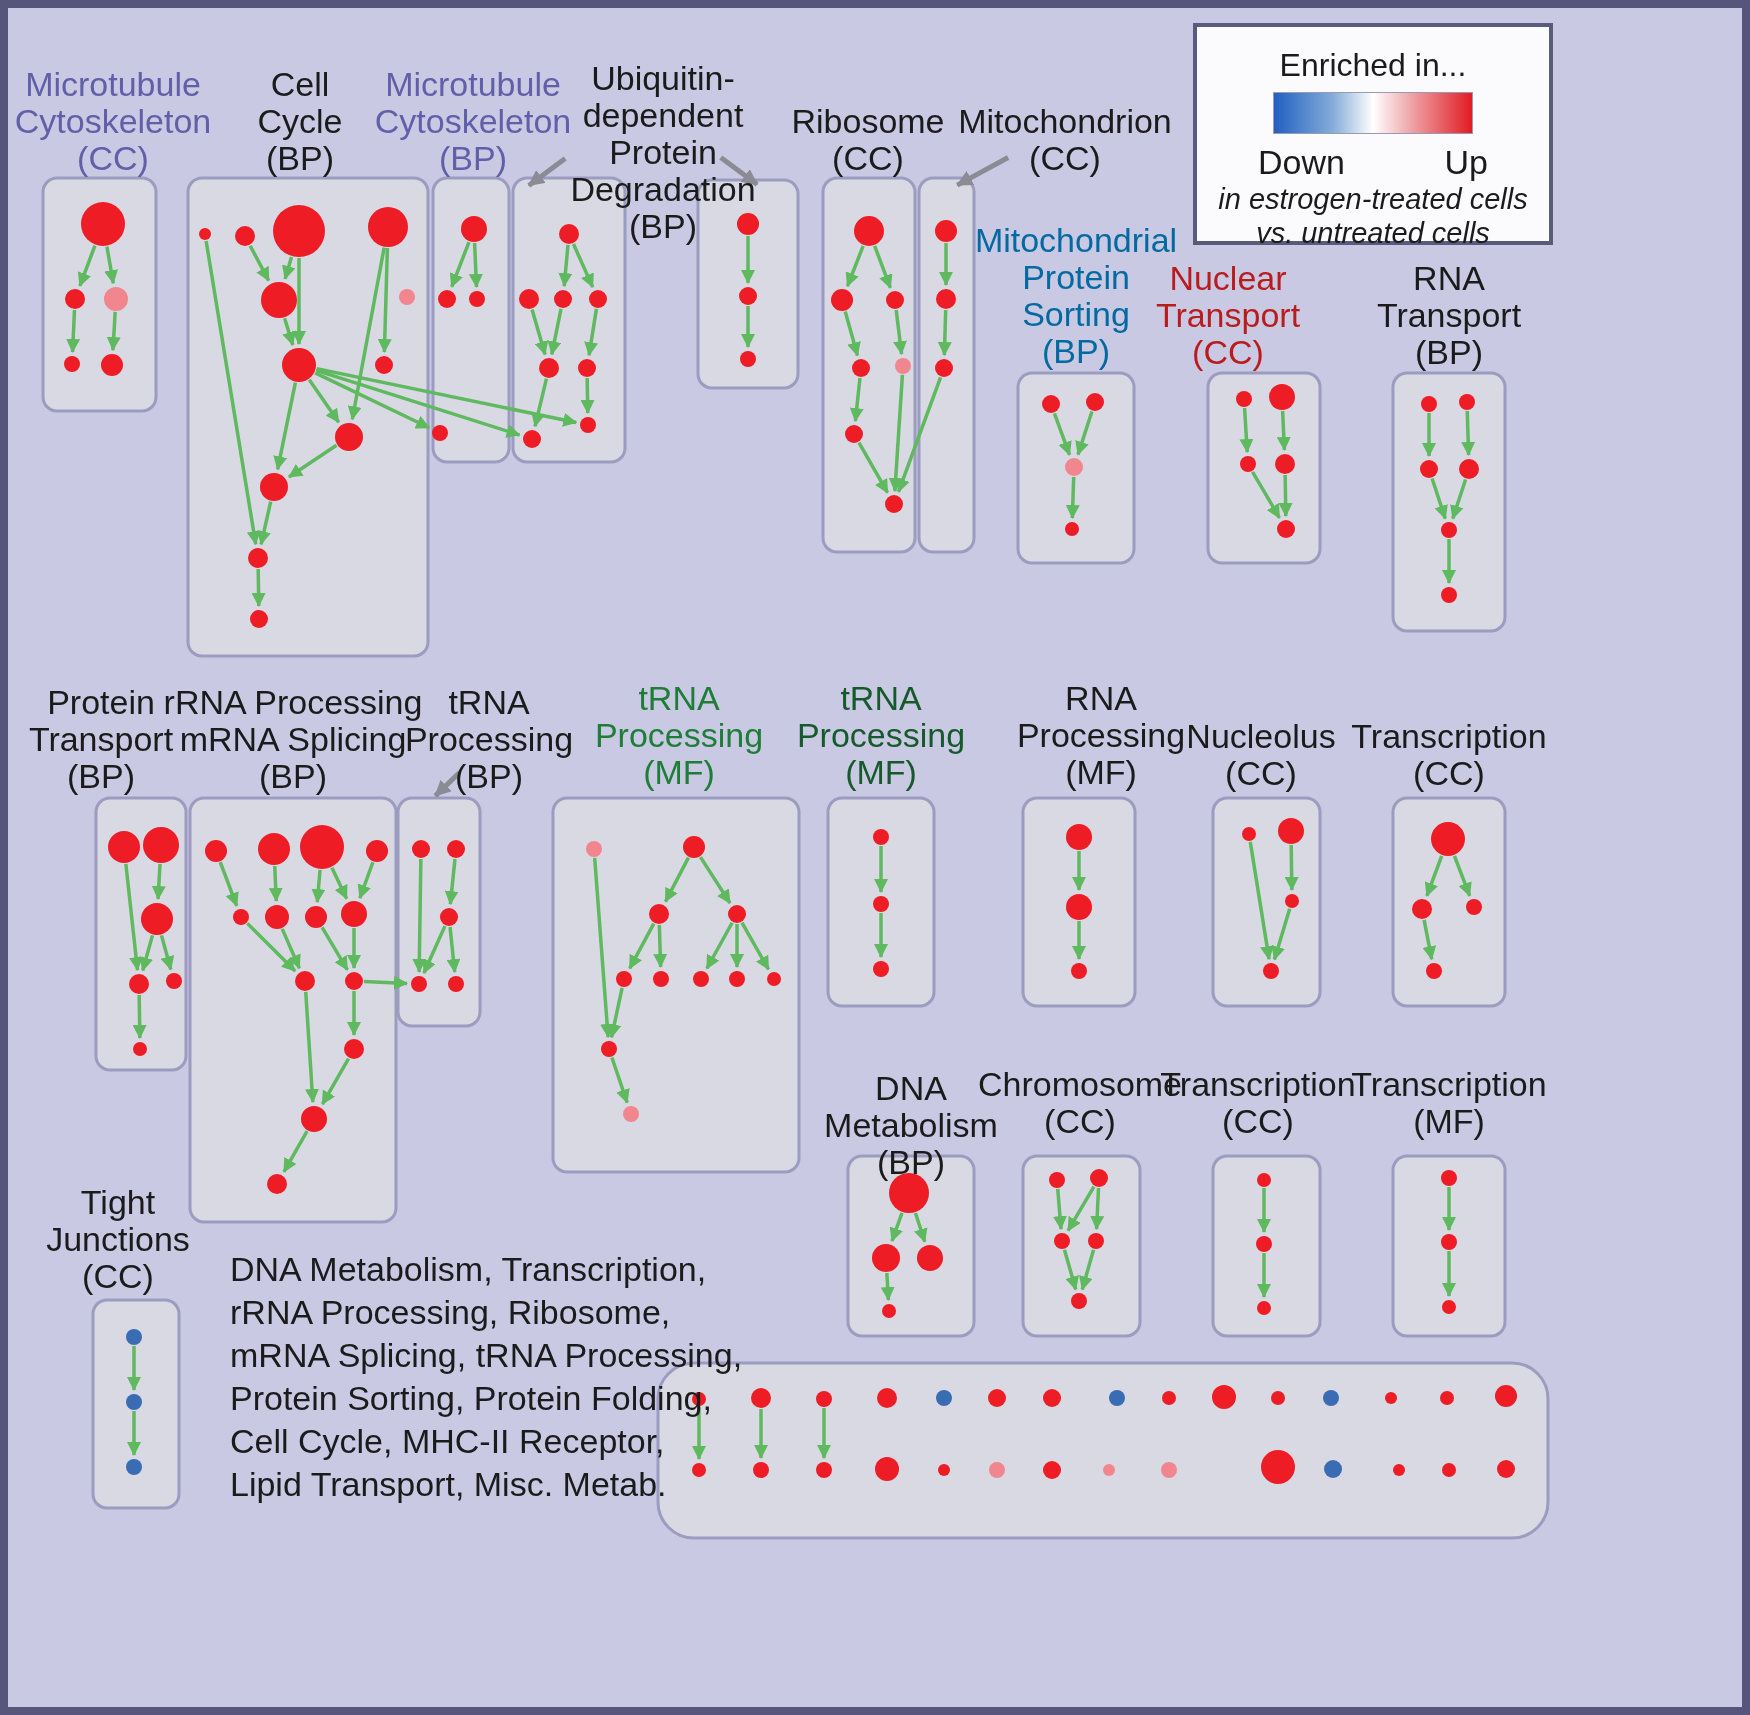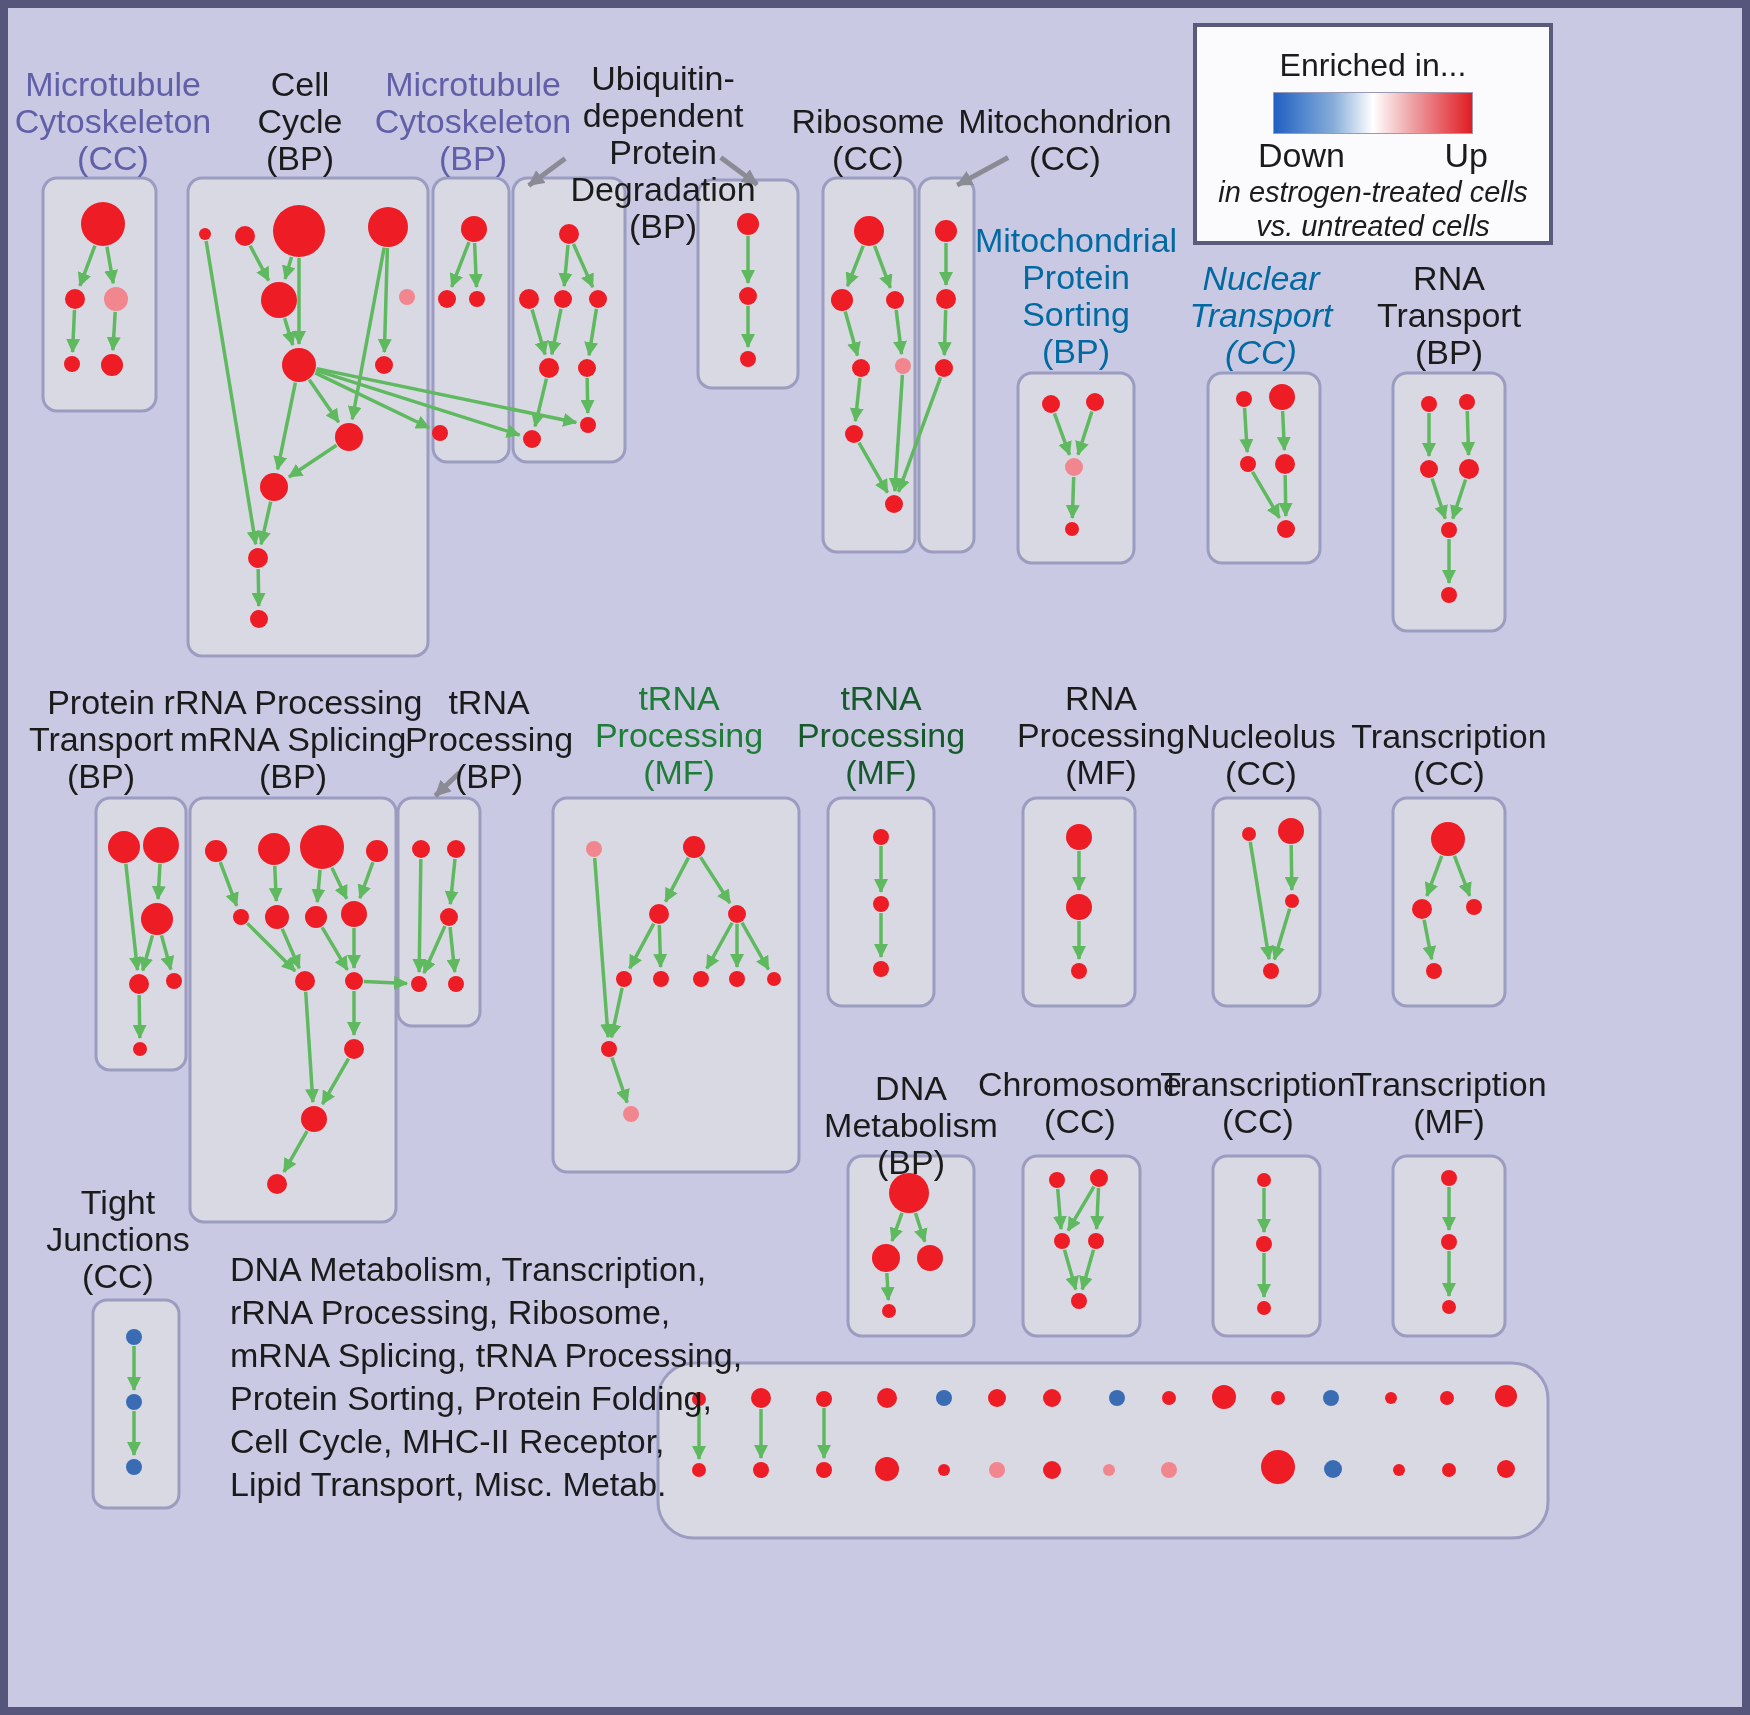--- a/index.html
+++ b/index.html
@@ -12,21 +12,21 @@
   .cluster-label{position:absolute;width:440px;text-align:center;font-size:34px;line-height:37px;}
   .legend{
     position:absolute;left:1185px;top:15px;width:360px;height:222px;
     background:#fbfbfe;border:4px solid #5a5a7c;box-sizing:border-box;text-align:center;
   }
   .legend-title{font-size:32px;margin-top:20px;}
   .legend-gradient{
     width:200px;height:42px;margin:8px auto 0;border:1px solid #9a9ab4;box-sizing:border-box;
     background:linear-gradient(90deg,#2060c2 0%,#86add9 30%,#ffffff 50%,#eda1a4 70%,#e11c24 100%);
   }
-  .legend-row{display:flex;justify-content:space-between;width:230px;margin:2px auto 0;font-size:34px;}
+  .legend-row{display:flex;justify-content:space-between;width:230px;margin:9px auto 0;font-size:34px;}
   .legend-sub{font-size:29px;line-height:34px;font-style:italic;}
   .misc-note{position:absolute;left:222px;top:1240px;font-size:34px;line-height:43px;white-space:nowrap;text-align:left;}
 </style>
 </head>
 <body>
 
 <div id="canvas">
 
   <svg id="net" width="1750" height="1715">
       <defs>
@@ -381,21 +381,21 @@
     <div class="cluster-label" style="left: 837px; top: 95px; color: rgb(27, 27, 27);">
       <div>Mitochondrion</div>
       <div>(CC)</div>
     </div>
     <div class="cluster-label" style="left: 848px; top: 214px; color: #0369a1;">
       <div>Mitochondrial</div>
       <div>Protein</div>
       <div>Sorting</div>
       <div>(BP)</div>
     </div>
-    <div class="cluster-label" style="left: 1033px; top: 252px; color: #0369a1; font-style: italic;">
+    <div class="cluster-label" style="left: 1000px; top: 252px; color: #b91c1c;">
       <div>Nuclear</div>
       <div>Transport</div>
       <div>(CC)</div>
     </div>
     <div class="cluster-label" style="left: 1221px; top: 252px; color: rgb(27, 27, 27);">
       <div>RNA</div>
       <div>Transport</div>
       <div>(BP)</div>
     </div>
     <div class="cluster-label" style="left: -127px; top: 676px; color: rgb(27, 27, 27);">

